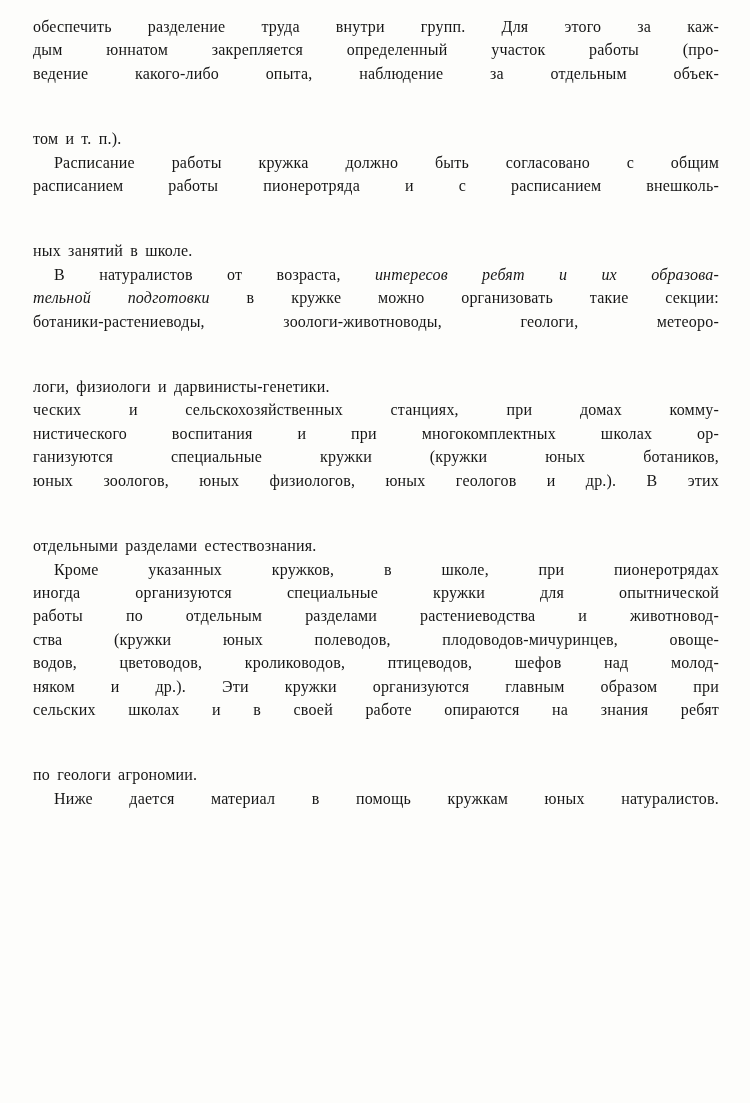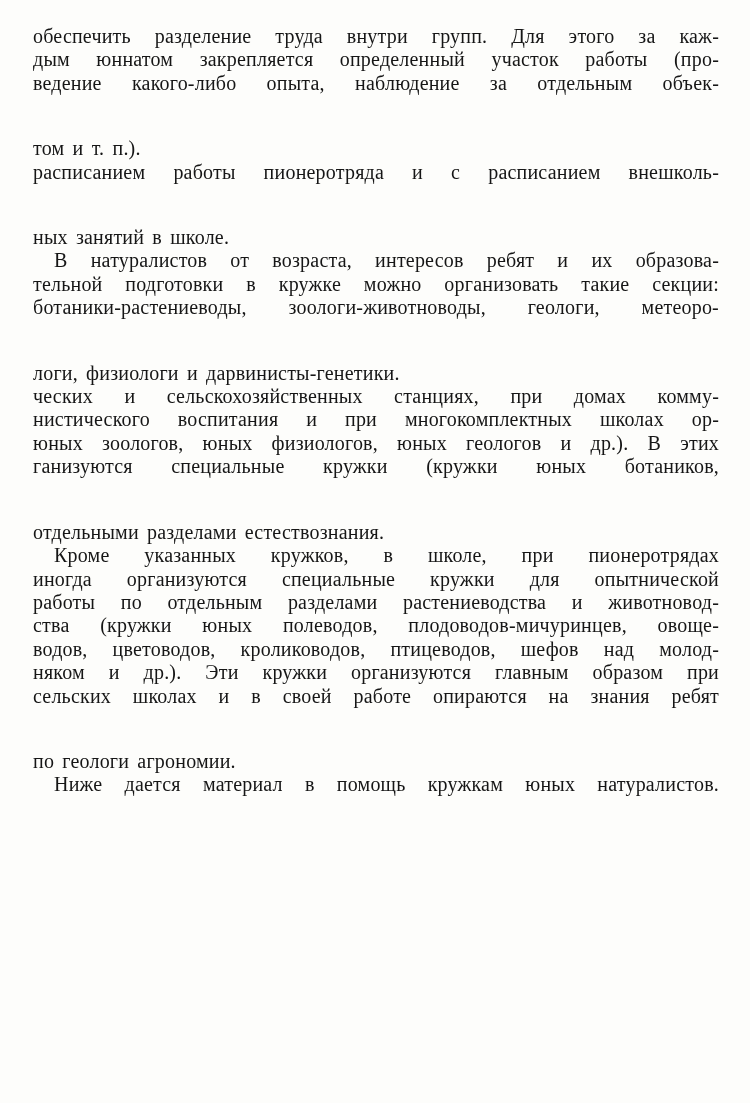--- a/index.html
+++ b/index.html
@@ -14,24 +14,24 @@
   }
   .page {
     position: relative;
     width: 750px;
     height: 1103px;
     background: #fdfdfb;
   }
   .text-block {
     position: absolute;
     left: 33px;
-    top: 25px;
+    top: 15px;
     width: 686px;
     font-family: "Liberation Serif", "DejaVu Serif", serif;
-    font-size: 20px;
+    font-size: 16px;
     line-height: 23.4px;
     color: #161616;
     letter-spacing: 0.2px;
   }
   .paragraph {
     margin: 0;
     padding: 0;
   }
   .line {
     text-align: justify;
@@ -39,48 +39,50 @@
   }
   .line.indent {
     text-indent: 21px;
   }
   .line.last {
     text-align-last: left;
     word-spacing: 3px;
     margin-top: 42px;
   }
   .italic {
+    font-style: italic;
   }
 </style>
 </head>
 <body style="background: rgb(253, 253, 251);">
 
 <div class="page">
   <div class="text-block" style="color: rgb(22, 22, 22);">
       <div class="paragraph">
         <div class="line"><span>обеспечить разделение труда внутри групп. Для этого за каж-</span></div>
         <div class="line"><span>дым юннатом закрепляется определенный участок работы (про-</span></div>
         <div class="line"><span>ведение какого-либо опыта, наблюдение за отдельным объек-</span></div>
         <div class="line last"><span>том и т. п.).</span></div>
       </div>
       <div class="paragraph">
+        <div class="line indent"><span>Расписание работы кружка должно быть согласовано с общим</span></div>
         <div class="line"><span>расписанием работы пионеротряда и с расписанием внешколь-</span></div>
         <div class="line last"><span>ных занятий в школе.</span></div>
       </div>
       <div class="paragraph">
         <div class="line indent"><span>В натуралистов от возраста, </span><span class="italic">интересов ребят и их образова-</span></div>
         <div class="line"><span class="italic">тельной подготовки</span><span> в кружке можно организовать такие секции:</span></div>
         <div class="line"><span>ботаники-растениеводы, зоологи-животноводы, геологи, метеоро-</span></div>
         <div class="line last"><span>логи, физиологи и дарвинисты-генетики.</span></div>
       </div>
       <div class="paragraph">
         <div class="line"><span>ческих и сельскохозяйственных станциях, при домах комму-</span></div>
         <div class="line"><span>нистического воспитания и при многокомплектных школах ор-</span></div>
+        <div class="line"><span>ганизуются специальные кружки (кружки юных ботаников,</span></div>
         <div class="line"><span>юных зоологов, юных физиологов, юных геологов и др.). В этих</span></div>
-        <div class="line"><span>ганизуются специальные кружки (кружки юных ботаников,</span></div>
         <div class="line last"><span>отдельными разделами естествознания.</span></div>
       </div>
       <div class="paragraph">
         <div class="line indent"><span>Кроме указанных кружков, в школе, при пионеротрядах</span></div>
         <div class="line"><span>иногда организуются специальные кружки для опытнической</span></div>
         <div class="line"><span>работы по отдельным разделами растениеводства и животновод-</span></div>
         <div class="line"><span>ства (кружки юных полеводов, плодоводов-мичуринцев, овоще-</span></div>
         <div class="line"><span>водов, цветоводов, кролиководов, птицеводов, шефов над молод-</span></div>
         <div class="line"><span>няком и др.). Эти кружки организуются главным образом при</span></div>
         <div class="line"><span>сельских школах и в своей работе опираются на знания ребят</span></div>

